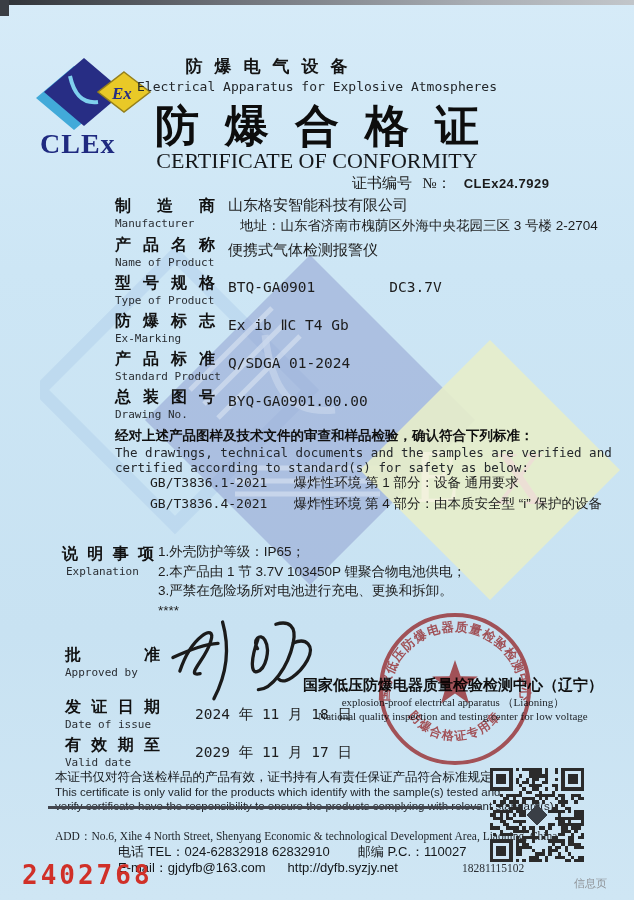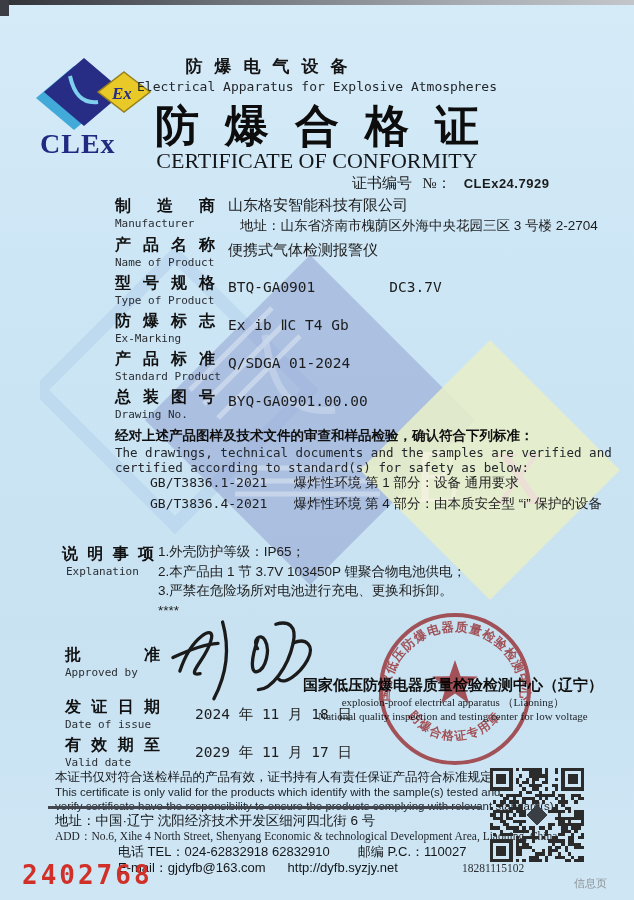--- a/index.html
+++ b/index.html
@@ -215,21 +215,20 @@
   <div class="abs dt-val" style="left:195px;top:743px;">2029 年 11 月 17 日</div>
 
   <div class="abs" style="left:55px;top:769px;">
     <div class="disc-zh">本证书仅对符合送检样品的产品有效，证书持有人有责任保证产品符合标准规定。</div>
     <div class="disc-en">This certificate is only valid for the products which identify with the sample(s) tested and</div>
     <div class="disc-en">verify certificate have the responsibility to ensure the products complying with relevant standard(s).</div>
   </div>
 
   <div class="abs rule"></div>
 
-  <div class="abs addr-zh" style="left:55px;top:812px;">地址：中国·辽宁 沈阳经济技术开发区细河四北街 6 号</div>
   <div class="abs addr-en" style="left:55px;top:829px;">ADD：No.6, Xihe 4 North Street, Shenyang Economic &amp; technological Development Area, Liaoning, China</div>
   <div class="abs tel-line" style="left:118px;top:843px;">
     <span>电话 TEL：</span><span>024-62832918 62832910</span><span class="gap"></span><span>邮编 P.C.：</span><span>110027</span>
   </div>
   <div class="abs mail-line" style="left:118px;top:859px;">
     <span>E-mail：</span><span>gjdyfb@163.com</span><span class="gap"></span><span>http://dyfb.syzjy.net</span><span class="gap" style="width:64px;"></span><span class="phone-extra">18281115102</span>
   </div>
 
   <svg class="abs" id="qr" style="left:490px;top:768px;" width="94" height="94" viewBox="0 0 94 94" shape-rendering="crispEdges">
       <rect x="25.93" y="0.00" width="3.24" height="3.24" fill="#2b2b2b"></rect>

